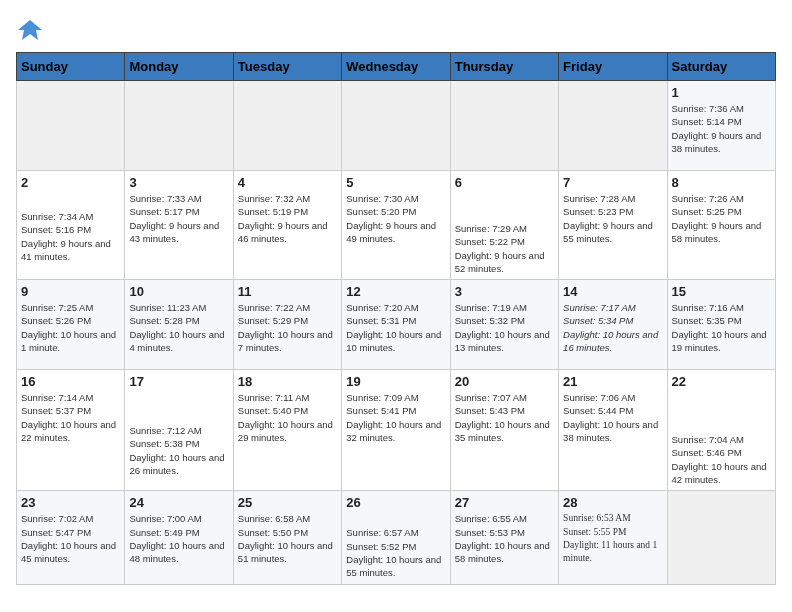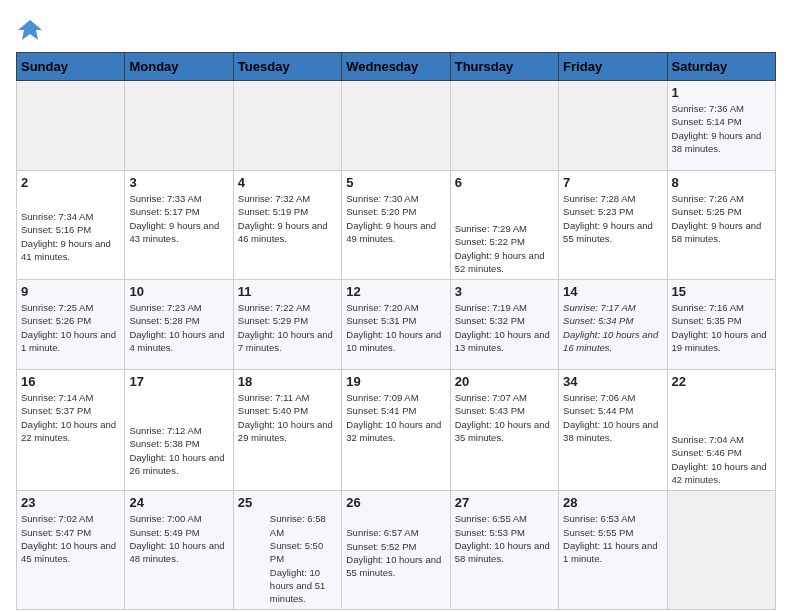--- a/index.html
+++ b/index.html
@@ -181,21 +181,21 @@
       </tr>
       <tr>
         <td>
           <span class="day-number">9</span>
           <div class="day-info" style="white-space: pre-line;">Sunrise: 7:25 AM
 Sunset: 5:26 PM
 Daylight: 10 hours and 1 minute.</div>
         </td>
         <td>
           <span class="day-number">10</span>
-          <div class="day-info" style="white-space: pre-line;">Sunrise: 7:23 AM
+          <div class="day-info" style="white-space: pre-line;">Sunrise: 11:23 AM
 Sunset: 5:28 PM
 Daylight: 10 hours and 4 minutes.</div>
         </td>
         <td>
           <span class="day-number">11</span>
           <div class="day-info" style="white-space: pre-line;">Sunrise: 7:22 AM
 Sunset: 5:29 PM
 Daylight: 10 hours and 7 minutes.</div>
         </td>
         <td>
@@ -248,21 +248,21 @@
 Sunset: 5:41 PM
 Daylight: 10 hours and 32 minutes.</div>
         </td>
         <td>
           <span class="day-number">20</span>
           <div class="day-info" style="white-space: pre-line;">Sunrise: 7:07 AM
 Sunset: 5:43 PM
 Daylight: 10 hours and 35 minutes.</div>
         </td>
         <td>
-          <span class="day-number">34</span>
+          <span class="day-number">21</span>
           <div class="day-info" style="white-space: pre-line;">Sunrise: 7:06 AM
 Sunset: 5:44 PM
 Daylight: 10 hours and 38 minutes.</div>
         </td>
         <td>
           <span class="day-number">22</span>
           <div class="day-info" style="white-space: pre-line; margin-top: 44px;">Sunrise: 7:04 AM
 Sunset: 5:46 PM
 Daylight: 10 hours and 42 minutes.</div>
         </td>
@@ -275,38 +275,38 @@
 Daylight: 10 hours and 45 minutes.</div>
         </td>
         <td>
           <span class="day-number">24</span>
           <div class="day-info" style="white-space: pre-line;">Sunrise: 7:00 AM
 Sunset: 5:49 PM
 Daylight: 10 hours and 48 minutes.</div>
         </td>
         <td>
           <span class="day-number">25</span>
-          <div class="day-info" style="white-space: pre-line; margin-left: 32px;">Sunrise: 6:58 AM
+          <div class="day-info" style="white-space: pre-line;">Sunrise: 6:58 AM
 Sunset: 5:50 PM
 Daylight: 10 hours and 51 minutes.</div>
         </td>
         <td>
           <span class="day-number">26</span>
           <div class="day-info" style="white-space: pre-line; margin-top: 16px;">Sunrise: 6:57 AM
 Sunset: 5:52 PM
 Daylight: 10 hours and 55 minutes.</div>
         </td>
         <td>
           <span class="day-number">27</span>
           <div class="day-info" style="white-space: pre-line;">Sunrise: 6:55 AM
 Sunset: 5:53 PM
 Daylight: 10 hours and 58 minutes.</div>
         </td>
         <td>
           <span class="day-number">28</span>
-          <div class="day-info" style="white-space: pre-line;">Sunrise: 6:53 AM
+          <div class="day-info" style="white-space: pre-line; font-family: Liberation Serif, serif;">Sunrise: 6:53 AM
 Sunset: 5:55 PM
 Daylight: 11 hours and 1 minute.</div>
         </td>
         <td class="empty"></td>
       </tr>
     </tbody>
 </table>
 
 </body></html>

